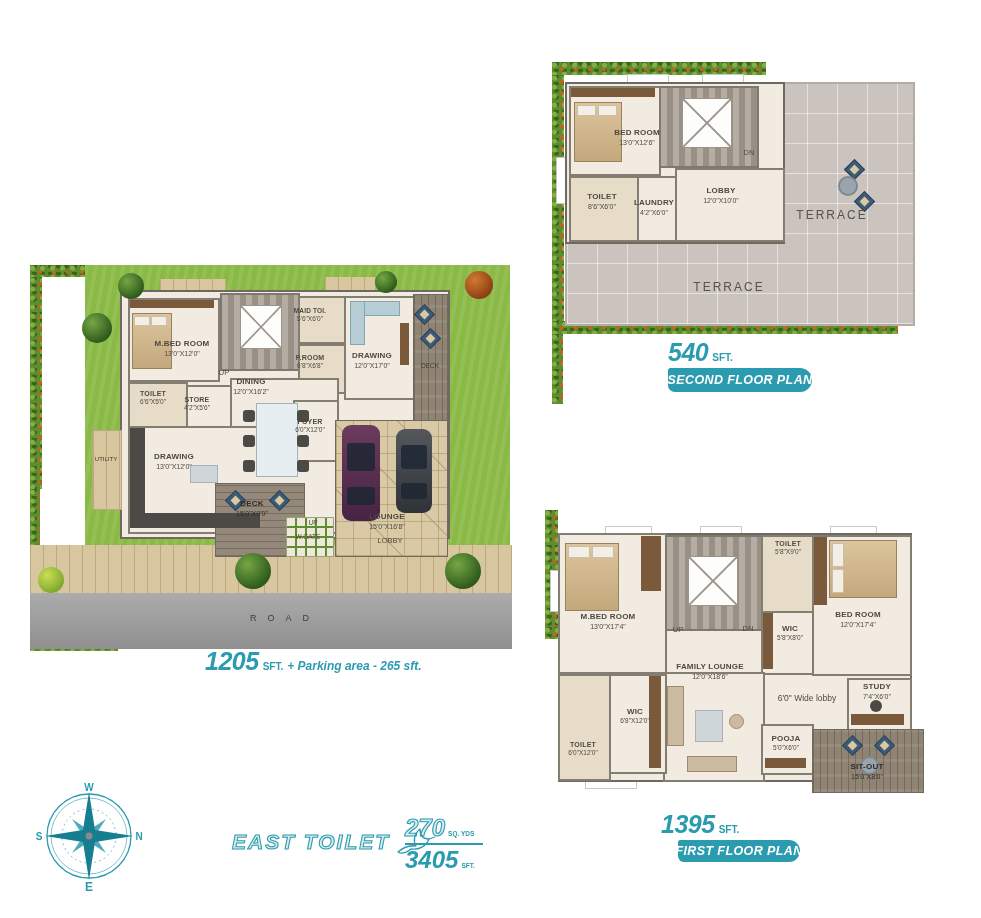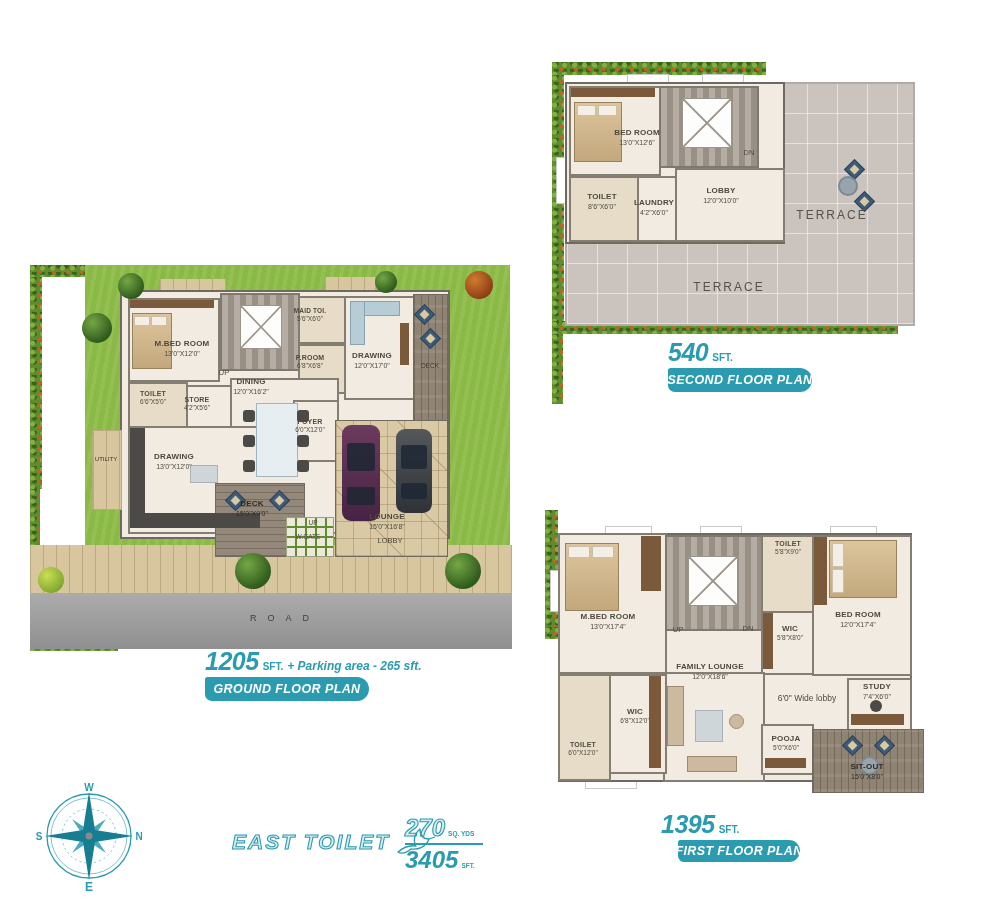--- a/index.html
+++ b/index.html
@@ -258,21 +258,20 @@
     </div>
   <div class="lbl" style="left:271px;top:254px;width:24px">
       <span class="sm" style="font-size:6.5px">UP</span>
     </div>
 
   <div class="areaRow" style="left:175px;top:382px">
     <span class="areaNum">1205</span>
     <span class="areaUnit">SFT.</span>
     <span class="areaExtra">+ Parking area - 265 sft.</span>
   </div>
-  <div class="badge" style="left:175px;top:412px;width:164px;height:24px">GROUND FLOOR PLAN</div>
 </div>
 
 <div class="g" style="left:545px;top:510px;width:400px;height:365px">
   <div class="proj" style="left:60px;top:16px;width:45px;height:8px"></div>
   <div class="proj" style="left:155px;top:16px;width:40px;height:8px"></div>
   <div class="proj" style="left:285px;top:16px;width:45px;height:8px"></div>
   <div class="proj" style="left:5px;top:60px;width:9px;height:40px"></div>
   <div class="proj" style="left:40px;top:268px;width:50px;height:9px"></div>
   <div class="blk" style="left:13px;top:23px;width:350px;height:245px"></div>
   <div class="room" style="left:13px;top:23px;width:105px;height:137px"></div>

